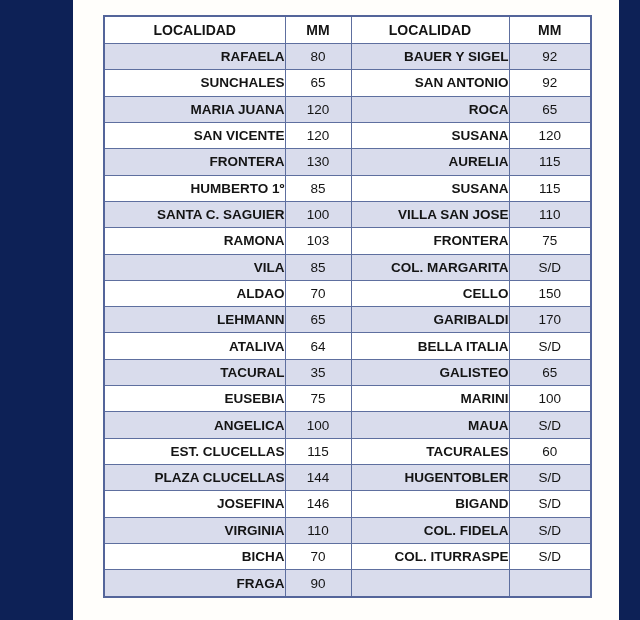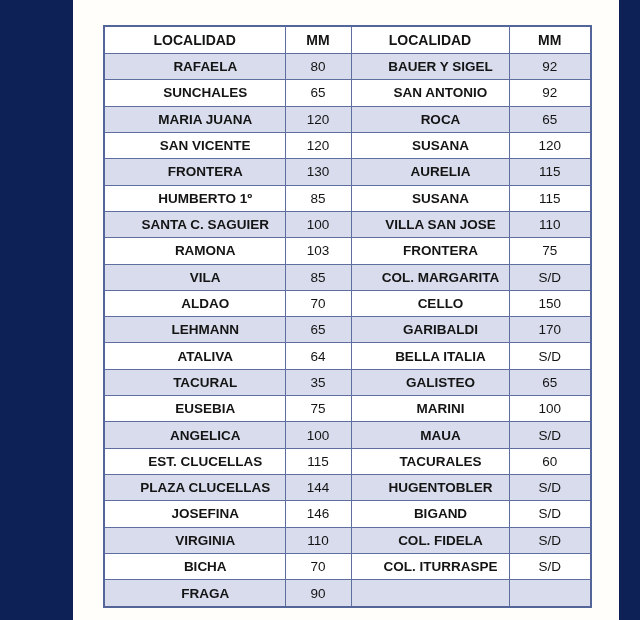--- a/index.html
+++ b/index.html
@@ -29,42 +29,41 @@
     top: 15px;
     width: 487px;
     height: 583px;
   }
   table.rain {
     width: 100%;
     height: 100%;
     border-collapse: collapse;
     table-layout: fixed;
     border: 2px solid #54659a;
-    margin-top: 10px;
   }
   table.rain th,
   table.rain td {
     border: 1.5px solid #5e6f9f;
     font-size: 13.5px;
     color: #141414;
     padding: 0;
     overflow: hidden;
     white-space: nowrap;
   }
   table.rain thead th {
     background: #ffffff;
     font-weight: bold;
     text-align: center;
     height: 26px;
     font-size: 14px;
   }
   table.rain tbody tr:nth-child(odd)  { background: #d9dcec; }
   table.rain tbody tr:nth-child(even) { background: #ffffff; }
   table.rain td.loc {
-    text-align: center;
+    text-align: right;
     padding-left: 21px;
     font-weight: bold;
   }
   table.rain td.mm {
     text-align: center;
     font-weight: normal;
   }
 </style>
 </head>
 <body>

